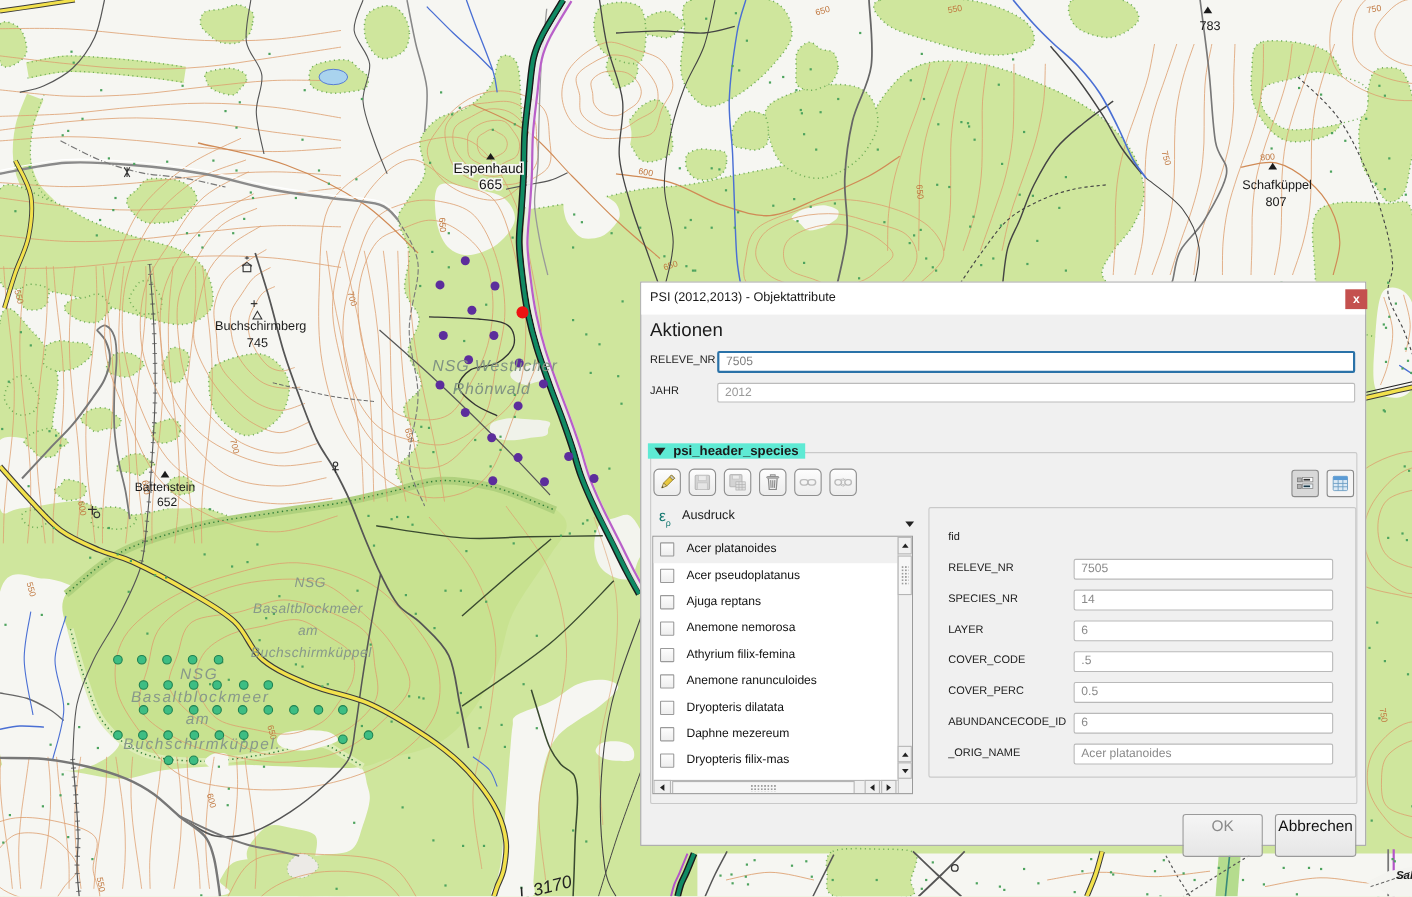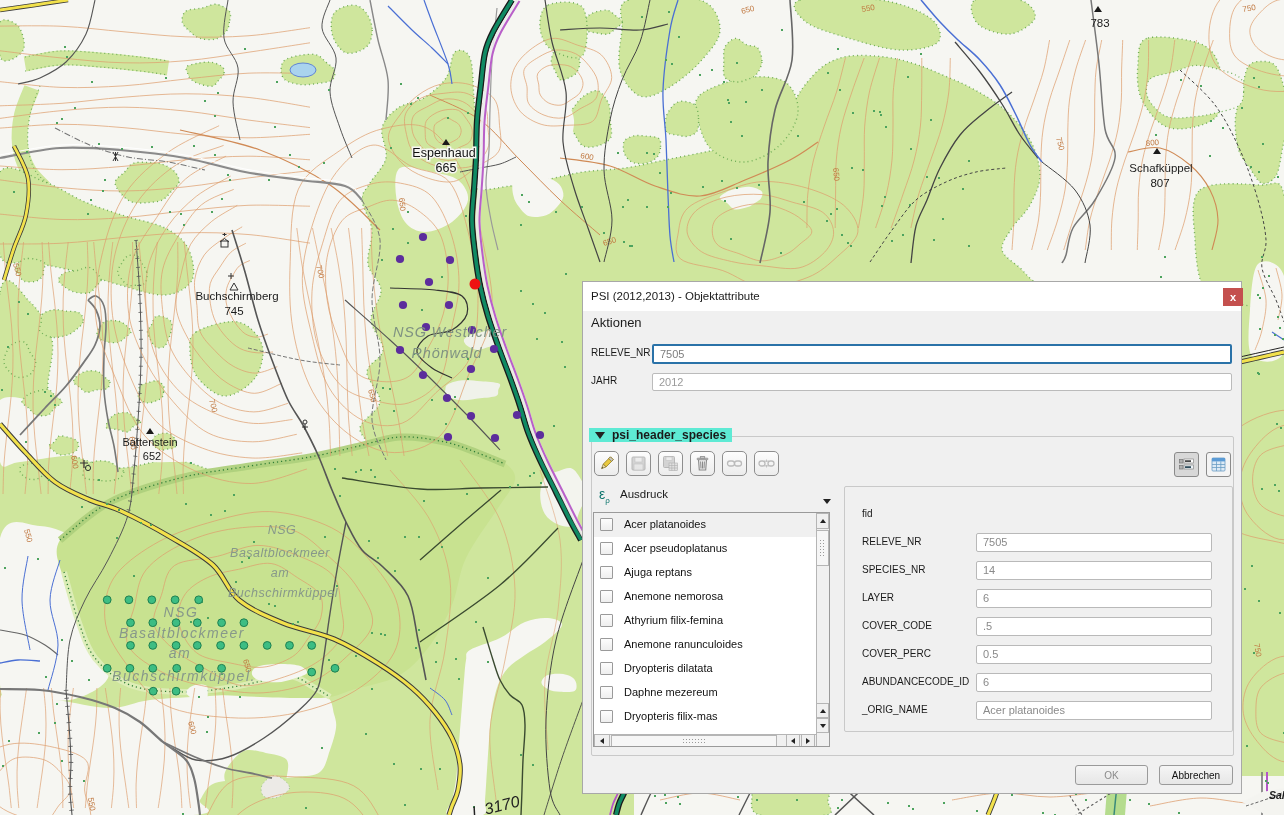--- a/index.html
+++ b/index.html
@@ -1,17 +1,17 @@
 <!DOCTYPE html>
 <html><head><meta charset="utf-8">
 <style>
 * { margin:0; padding:0; box-sizing:border-box; }
 html,body { width:1284px; height:815px; overflow:hidden; font-family:"Liberation Sans", sans-serif; }
 #stage { position:relative; width:1284px; height:815px; overflow:hidden; background:#f6f6f2; }
-#dlg { position:absolute; left:582px; top:281px; width:660px; height:513px;
+#dlg { position:absolute; left:582px; top:256px; width:660px; height:513px;
   background:#f0f0f0; border:1px solid #a8a8a8; font-size:12px; color:#111; }
 #title { position:absolute; left:0; top:0; width:100%; height:29px; background:#fff; }
 #title span { position:absolute; left:8px; top:8px; font-size:11.5px; color:#1a1a1a; }
 #close { position:absolute; right:-2px; top:6px; width:20px; height:18px; background:#c4504e;
   color:#fff; font-size:11px; font-weight:bold; text-align:center; line-height:18px; }
 .lab { position:absolute; left:8px; font-size:10px; color:#1a1a1a; }
 .inp { position:absolute; left:69px; width:580px; background:#fff; font-size:11px; color:#7e7e7e;
   padding-left:6px; border-radius:2px; }
 #grp { position:absolute; left:8px; top:154px; width:643px; height:320px;
   border:1px solid #c9c9c9; border-radius:2px; }
@@ -38,22 +38,22 @@
 .sb { position:absolute; background:#f0f0f0; border:1px solid #b5b5b5; }
 .sbtn { position:absolute; background:#f0f0f0; border:1px solid #b5b5b5; display:flex;
   align-items:center; justify-content:center; }
 .grip { background-image:radial-gradient(#9a9a9a 26%, transparent 30%); background-size:3px 3px; }
 .arr { width:0; height:0; }
 #fpanel { position:absolute; left:261px; top:204px; width:389px; height:246px;
   border:1px solid #c9c9c9; border-radius:2px; }
 .flabel { position:absolute; left:17px; font-size:10px; color:#1a1a1a; }
 .finput { position:absolute; left:131px; width:236px; height:19px; background:#fff;
   border:1px solid #b9b9b9; border-radius:2px; font-size:11px; color:#8a8a8a; padding:2px 0 0 6px; }
-.btn { position:absolute; top:483px; height:20px; background:linear-gradient(#f5f5f5,#e6e6e6); border:1px solid #9a9a9a;
-  border-radius:3px; font-size:10px; color:#111; text-align:center; line-height:19px; }
+.btn { position:absolute; top:483px; height:39px; background:linear-gradient(#f5f5f5,#e6e6e6); border:1px solid #9a9a9a;
+  border-radius:3px; font-size:14px; color:#111; text-align:center; line-height:19px; }
 </style></head>
 <body>
 <div id="stage">
 <svg width="1284" height="815" viewBox="0 0 1284 815" style="position:absolute;left:0;top:0">
 <rect width="1284" height="815" fill="#f6f6f2"></rect>
 <defs>
 <pattern id="hatch" width="5" height="5" patternUnits="userSpaceOnUse" patternTransform="rotate(60)">
 <line x1="0" y1="0" x2="0" y2="5" stroke="#b4b4b0" stroke-width="1.2"></line>
 </pattern>
 <pattern id="hatch2" width="6" height="6" patternUnits="userSpaceOnUse" patternTransform="rotate(25)">
@@ -759,21 +759,21 @@
 <path d="M231,279 v-6 M228,276 h6 M230,290 l4,-7 4,7 z" fill="none" stroke="#333" stroke-width="1"></path>
 <path d="M1242.0,802.0 L1266.0,815.0 L1284.0,815.0 L1284.0,788.0 L1262.0,792.0Z" fill="#f4f4f0"></path>
 <path d="M1246.0,806.0C1250.0,804.7 1263.7,800.3 1270.0,798.0C1276.3,795.7 1281.7,793.0 1284.0,792.0" fill="none" stroke="#555" stroke-width="0.9" stroke-dasharray="3 2"></path>
 <text x="1269" y="799" font-family="Liberation Sans, sans-serif" font-size="10.5" fill="#1a1a1a" text-anchor="start" font-style="italic" font-weight="bold">Salk</text>
 </svg>
 <div id="dlg">
   <div id="title">
         <span>PSI (2012,2013) - Objektattribute</span>
       </div>
   <div id="close">x</div>
-  <div class="lab" style="top:33px; font-size:13px;">Aktionen</div>
+  <div class="lab" style="top:33px; font-size:17px;">Aktionen</div>
   <div class="lab" style="top:65px">RELEVE_NR</div>
   <div class="inp" style="top:62px; height:20px; border:2px solid #2a72a8; line-height:16px;">7505</div>
   <div class="lab" style="top:93px">JAHR</div>
   <div class="inp" style="top:91px; height:18px; border:1px solid #bbb; line-height:16px; color:#9a9a9a;">2012</div>
   <div id="grp"></div>
   <div id="grphead"><span class="tri"></span>psi_header_species</div>
   <div class="tbtn" style="left:11px;top:169px">
         <svg width="17" height="17" viewBox="0 0 17 17">
           <g transform="rotate(45 8.5 8.5)">
             <rect x="6.6" y="1" width="4" height="10.2" fill="#e9c93f" stroke="#8a7420" stroke-width="0.7"></rect>

